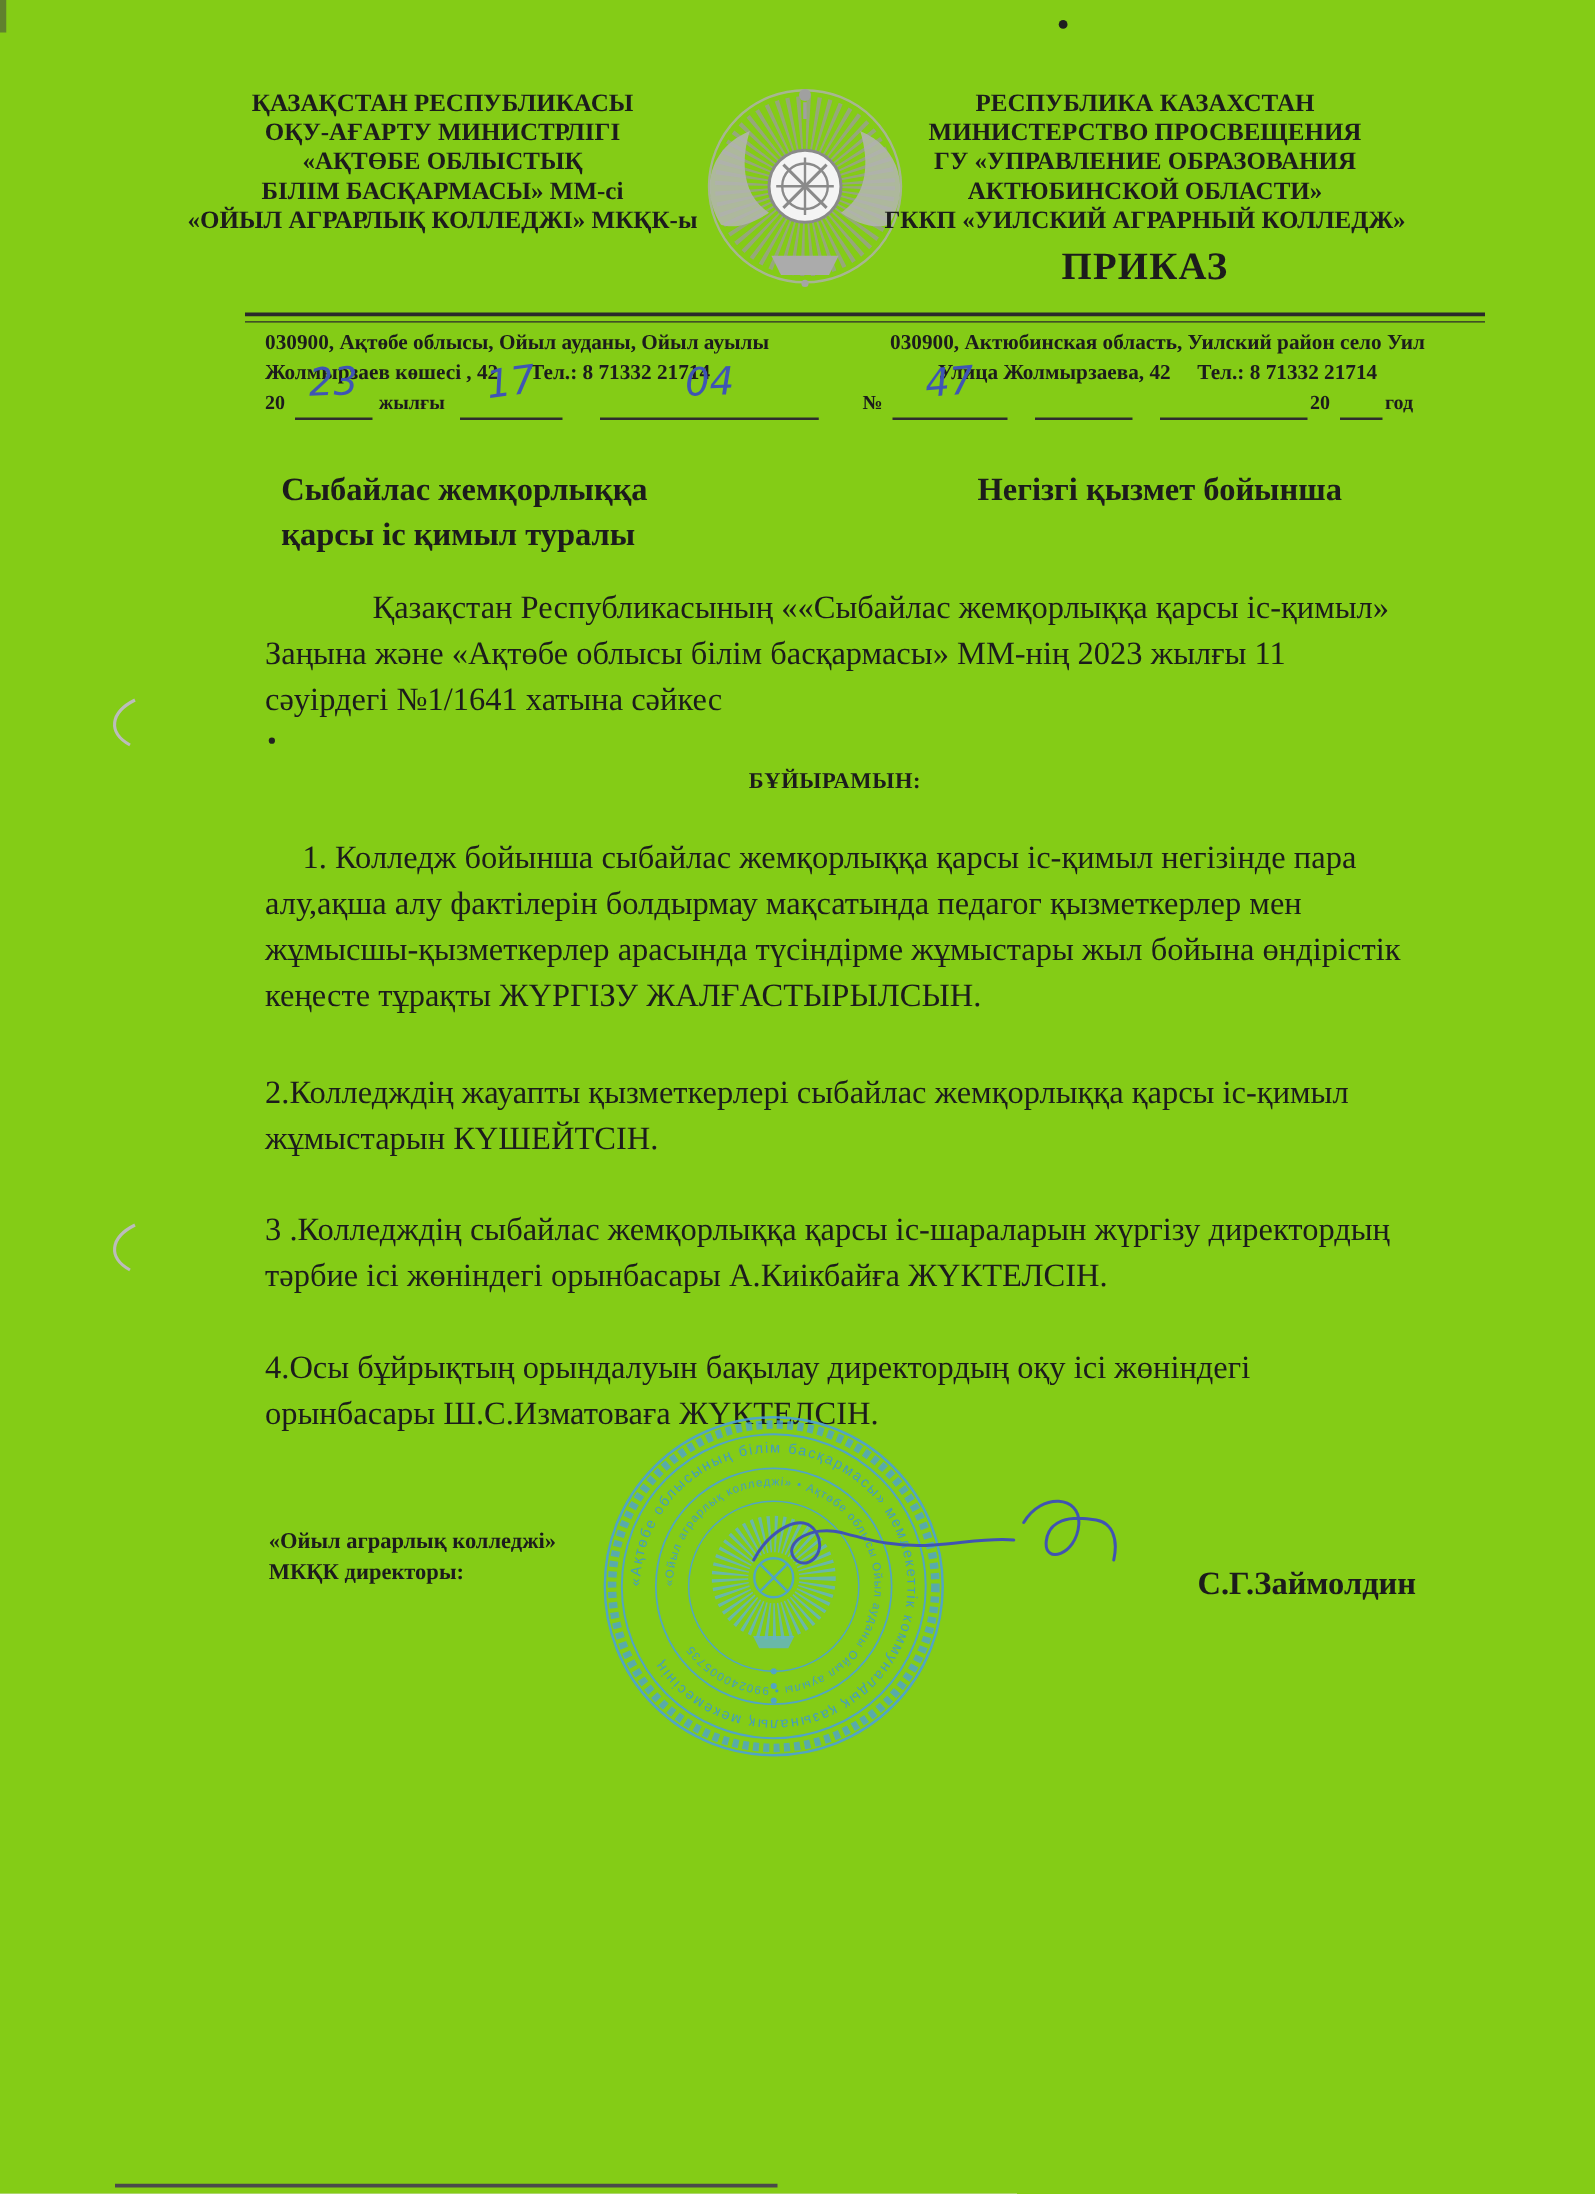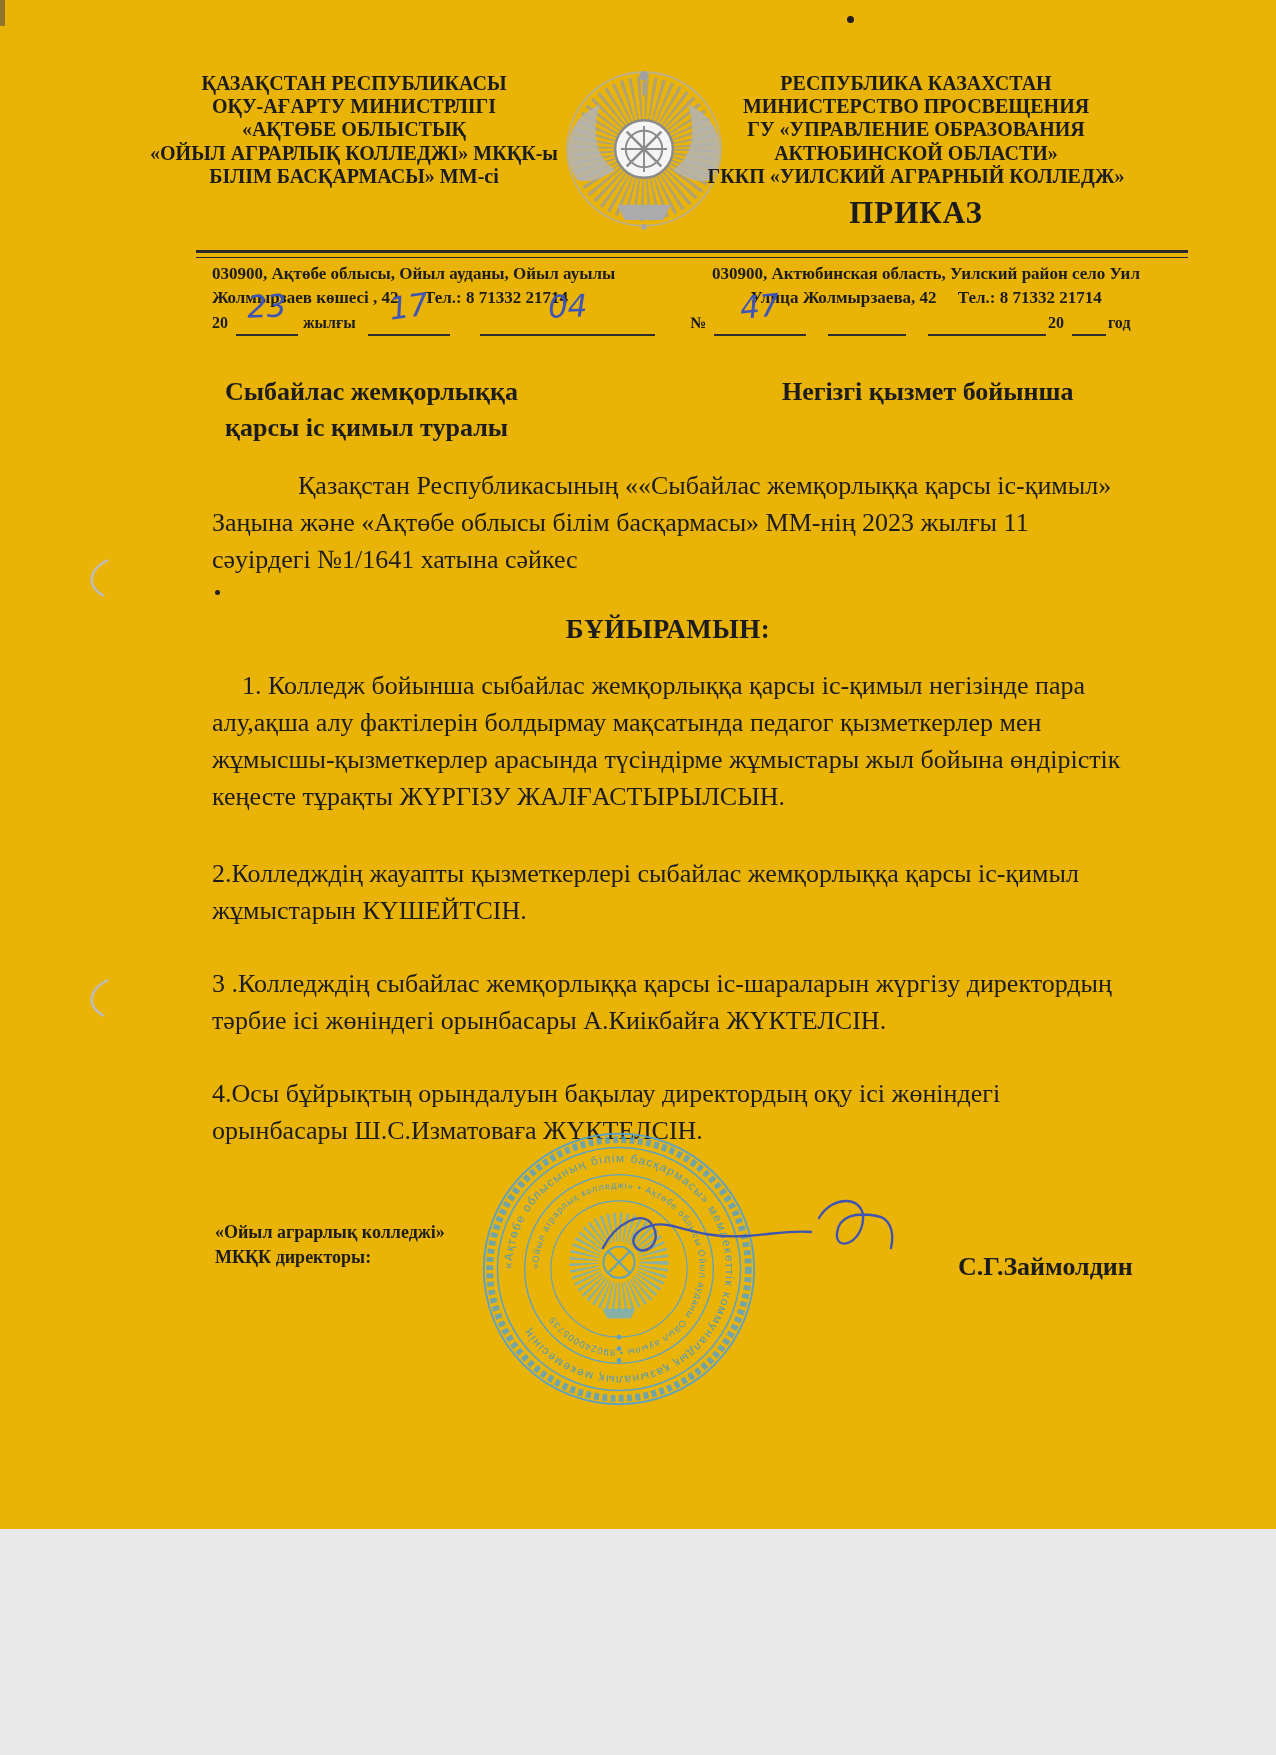--- a/index.html
+++ b/index.html
@@ -1,18 +1,18 @@
 <!DOCTYPE html>
 <html><head>
 <meta charset="utf-8">
 <style>
   html,body { margin:0; padding:0; background:#e8e8e8; }
   .page {
-    position:relative; width:1276px; height:1529px; margin:0 auto;
-    background:#eab308; overflow:hidden;
+    position:relative; width:1276px; height:1755px; margin:0 auto;
+    background:#84cc16; overflow:hidden;
     font-family:"Liberation Serif", serif; color:#1c1c1c;
   }
   
   .org-block { position:absolute; text-align:center; font-weight:bold; font-size:20px; line-height:1.16; }
   .org-left  { left:148px; top:72px; width:412px; }
   .org-right { left:694px; top:72px; width:444px; }
   .org-line  { white-space:nowrap; }
   .org-title { font-size:31px; margin-top:7px; letter-spacing:1px; }
   .emblem-wrap { position:absolute; left:548px; top:60px; width:192px; height:178px; }
   
@@ -29,21 +29,21 @@
         font-family:"DejaVu Sans", sans-serif; font-style:italic; font-weight:400;
         color:#3f55b5; font-size:31px; }
   .r-2 { transform:rotate(-2deg); } .r-8 { transform:rotate(-8deg); } .r-5 { transform:rotate(-5deg); }
   
   .subject { position:absolute; top:374px; font-weight:bold; font-size:26px; line-height:1.38; }
   .subject-left { left:225px; } .subject-right { left:782px; }
   
   .body-par { position:absolute; left:212px; width:912px; font-size:26px; line-height:1.42; }
   .intro { top:468px; text-indent:86px; }
   .order-heading { position:absolute; left:212px; top:614px; width:912px;
-    text-align:center; font-weight:bold; font-size:27px; letter-spacing:0.5px; }
+    text-align:center; font-weight:bold; font-size:18px; letter-spacing:0.5px; }
   .p1 { top:668px; text-indent:30px; }
   .p2 { top:856px; }
   .p3 { top:966px; }
   .p4 { top:1076px; }
   .b { font-weight:normal; }
   
   .sig-org { position:absolute; left:215px; top:1220px; font-weight:bold; font-size:18px; line-height:1.4; }
   .sig-name { position:absolute; left:958px; top:1252px; font-weight:bold; font-size:26px; }
   .stamp-wrap { position:absolute; left:478px; top:1128px; width:282px; height:282px; }
   .sig-scribble { position:absolute; left:595px; top:1186px; width:320px; height:100px; }
@@ -61,22 +61,22 @@
 
 <div class="page">
 
   <div class="corner-sliver"></div>
   <div class="dot-artifact top-dot"></div>
 
   <div class="org-block org-left">
     <div class="org-line">ҚАЗАҚСТАН РЕСПУБЛИКАСЫ</div>
     <div class="org-line">ОҚУ-АҒАРТУ МИНИСТРЛІГІ</div>
     <div class="org-line">«АҚТӨБЕ ОБЛЫСТЫҚ</div>
+    <div class="org-line">БІЛІМ БАСҚАРМАСЫ» ММ-сі</div>
     <div class="org-line">«ОЙЫЛ АГРАРЛЫҚ КОЛЛЕДЖІ» МКҚК-ы</div>
-    <div class="org-line">БІЛІМ БАСҚАРМАСЫ» ММ-сі</div>
   </div>
 
   <div class="emblem-wrap">
     <svg viewBox="0 0 200 180" width="192" height="178">
       <circle cx="100" cy="90" r="80" fill="none" stroke="#b0b0b0" stroke-width="2" opacity="0.8"></circle>
       <circle cx="100" cy="90" r="52" fill="none" stroke="#9c9c9c" stroke-width="46" stroke-dasharray="2.5,3.8" opacity="0.75"></circle>
       <path d="M30,122 C12,94 20,58 54,44 C46,70 48,98 70,112 C57,121 42,126 30,122 Z" fill="#b4b4b4" opacity="0.85"></path>
       <path d="M170,122 C188,94 180,58 146,44 C154,70 152,98 130,112 C143,121 158,126 170,122 Z" fill="#b4b4b4" opacity="0.85"></path>
       <circle cx="100" cy="90" r="30" fill="#f4f4f4" stroke="#8a8a8a" stroke-width="2.5"></circle>
       <circle cx="100" cy="90" r="19" fill="none" stroke="#8a8a8a" stroke-width="2"></circle>

